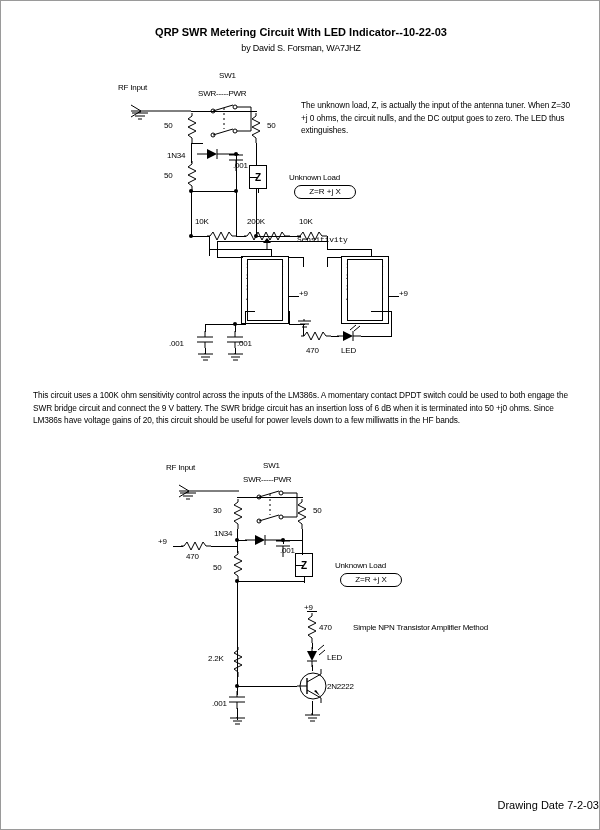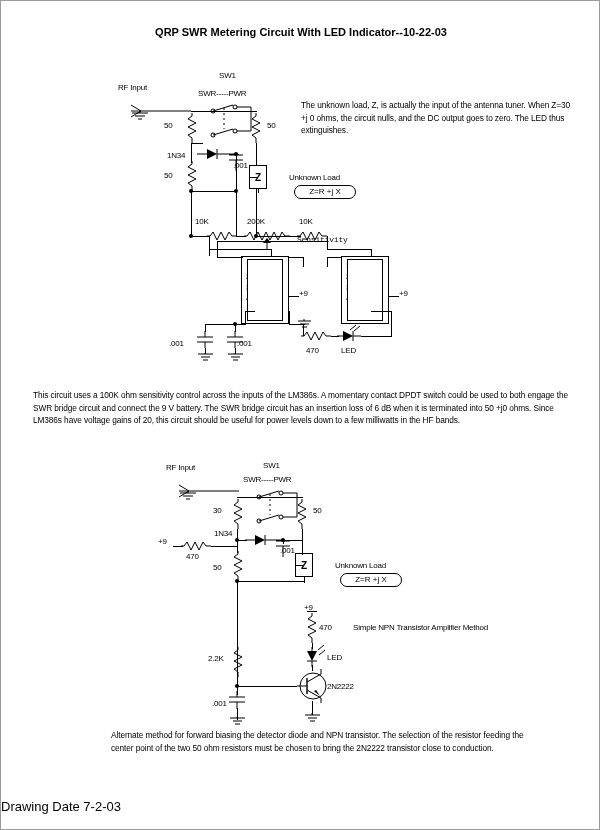--- a/index.html
+++ b/index.html
@@ -38,22 +38,22 @@
     text-align: center;
   }
   .para {
     position: absolute;
     font-size: 8.3px;
     line-height: 12.5px;
     letter-spacing: -0.1px;
   }
   .footer {
     position: absolute;
-    font-size: 13px;
-    text-align: left;
+    font-size: 11px;
+    text-align: right;
     width: 100%;
   }
   
   .h, .v {
     position: absolute;
     background: #000;
   }
   .h { height: 1px; }
   .v { width: 1px; }
   
@@ -106,20 +106,21 @@
     white-space: pre;
   }
   svg { display: block; overflow: visible; }
 </style>
 </head>
 <body>
 
 <div id="page">
 
   <div class="t title" style="left:0; top:26px; width:600px;">QRP SWR Metering Circuit With LED Indicator--10-22-03</div>
+  <div class="t subtitle" style="left:0; top:42px; width:600px;">by David S. Forsman, WA7JHZ</div>
 
   <div class="t" style="left:117px; top:82px;">RF Input</div>
   <div class="comp" style="left:130px; top:96px;">
     <svg width="66" height="20">
       <line x1="0" y1="14" x2="50" y2="14" stroke="#000" stroke-width="1"></line>
       <polyline points="0,8 10,14 0,20" fill="none" stroke="#000" stroke-width="1"></polyline>
       <line x1="50" y1="14" x2="60" y2="14" stroke="#000" stroke-width="1"></line>
     </svg>
   </div>
 
@@ -557,19 +558,16 @@
   </div>
   <div class="comp" style="left:303px; top:712px;">
     <svg width="18" height="14">
       <line x1="8" y1="0" x2="8" y2="2" stroke="#000"></line>
       <line x1="1" y1="2" x2="16" y2="2" stroke="#000"></line>
       <line x1="4" y1="5" x2="13" y2="5" stroke="#000"></line>
       <line x1="6" y1="8" x2="11" y2="8" stroke="#000"></line>
     </svg>
   </div>
 
-  <div class="para" style="left:110px; top:728px; width:420px;">Alternate method for forward biasing the detector diode and NPN transistor. The selection of
-the resistor feeding the center point of the two 50 ohm resistors must be chosen to bring
-the 2N2222 transistor close to conduction.</div>
 
   <div class="footer" style="left:0; top:798px;">Drawing Date 7-2-03</div>
 
 </div>
 
 </body></html>

